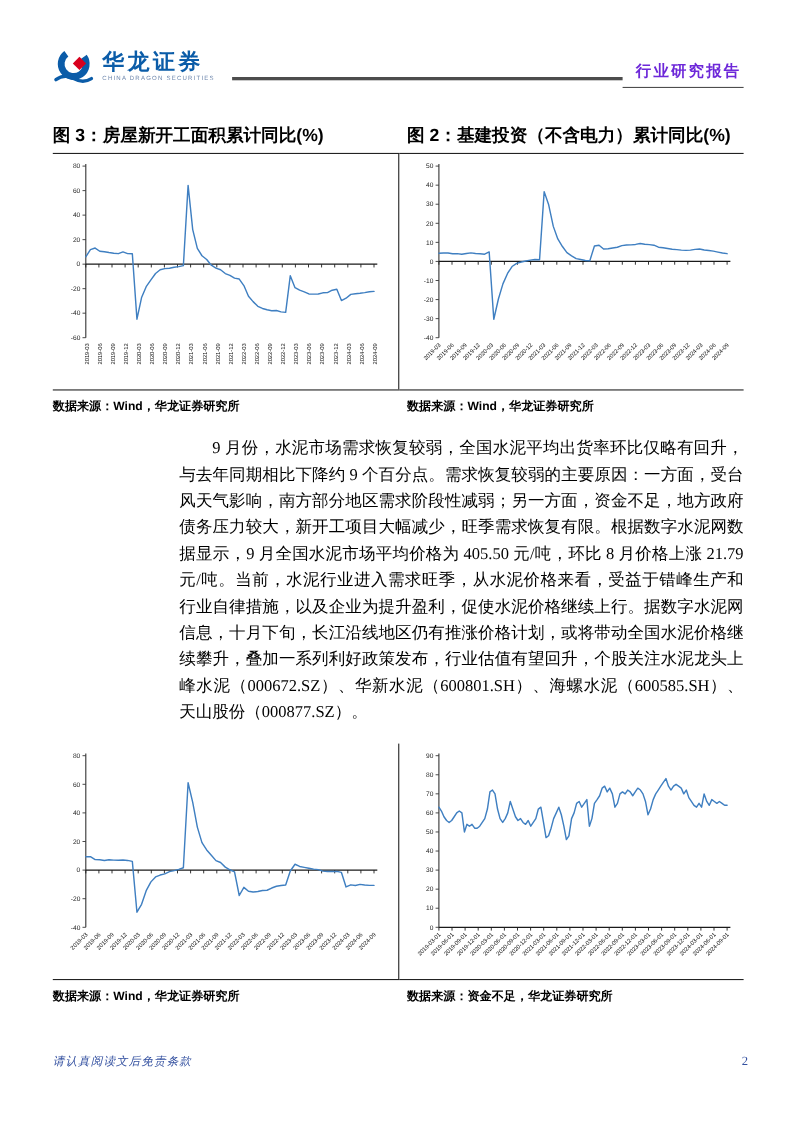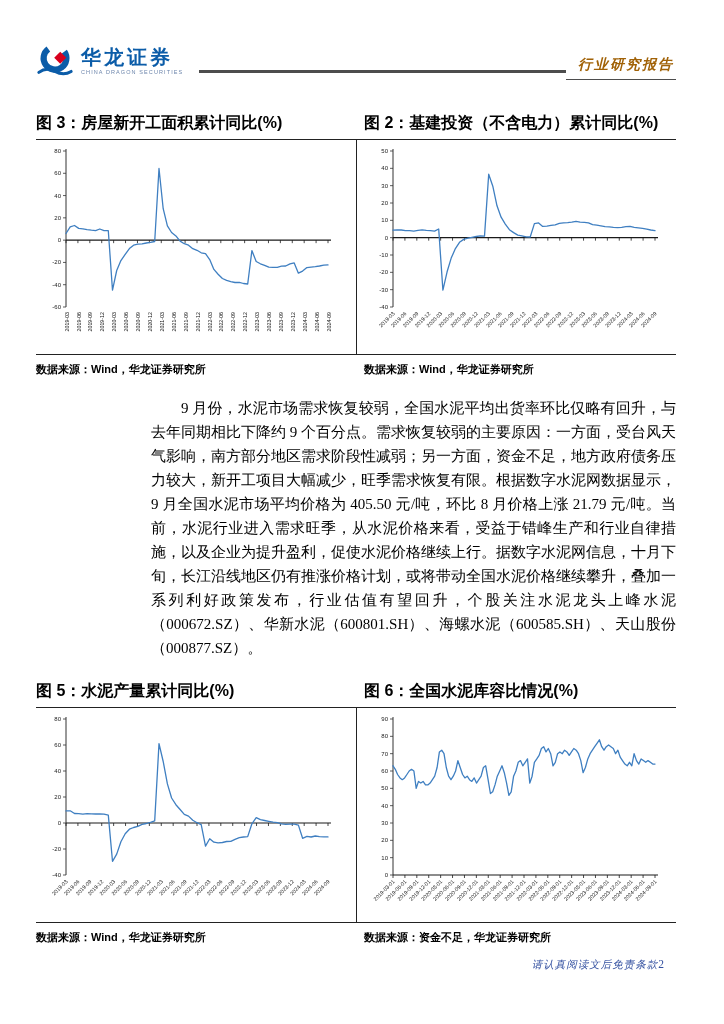--- a/index.html
+++ b/index.html
@@ -1,50 +1,50 @@
 <!DOCTYPE html>
 <html><head>
 <meta charset="utf-8">
 <style>
   html,body{margin:0;padding:0;background:#e8e8e8;}
   .page{position:relative;width:724px;height:1024px;margin:0 auto;background:#ffffff;
-        box-sizing:border-box;padding:34px 48px 0 36px;overflow:hidden;
+        box-sizing:border-box;padding:34px 48px 0 48px;overflow:hidden;
         font-family:"Liberation Serif",serif;color:#000;}
   
   .header{display:flex;align-items:flex-end;height:46px;}
   .logo{display:flex;align-items:center;gap:7px;flex:0 0 auto;}
   .logo-mark{width:38px;height:38px;}
   .logo-text{display:flex;flex-direction:column;line-height:1;}
   .logo-cn{font-family:"Liberation Sans",sans-serif;font-weight:bold;font-size:20px;
            color:#0b5ca8;letter-spacing:3px;}
   .logo-en{font-family:"Liberation Sans",sans-serif;font-size:5.5px;color:#6d86ac;
            letter-spacing:1.1px;margin-top:3px;}
   .header-line{flex:1 1 auto;border-bottom:3px solid #4d4d4d;margin:0 0 7px 16px;}
   .report-type-wrap{flex:0 0 auto;border-bottom:1.5px solid #4d4d4d;padding:0 2px 5px 12px;}
-  .report-type{font-family:"Liberation Serif",serif;font-weight:bold;font-style:italic;
-               font-size:14px;color:#a16207;letter-spacing:2px;}
+  .report-type{font-family:"Liberation Serif",serif;font-weight:bold;
+               font-size:14px;color:#6d28d9;letter-spacing:2px;}
   
   .fig-table{width:100%;border-collapse:collapse;table-layout:fixed;margin-top:28px;}
   .fig-table.second{margin-top:16px;}
   .cap-row td{border-bottom:1px solid #222;padding:5px 0 5px 0;
               font-family:"Liberation Sans",sans-serif;font-weight:bold;font-size:16px;}
   .cap-row td.rightcell{padding-left:8px;}
   .chart-row td{border-bottom:1px solid #222;padding:3px 0 1px 0;vertical-align:bottom;}
   .chart-row td.rightcell{border-left:1px solid #222;padding-left:6px;}
   .src-row td{padding:7px 0 2px 0;font-family:"Liberation Sans",sans-serif;
               font-weight:bold;font-size:11px;}
   .src-row td.rightcell{padding-left:8px;}
   .chart{width:300px;height:210px;}
   .chart text{font-family:"Liberation Sans",sans-serif;}
   
   .body-text{margin:17px 0 0 115px;text-indent:2em;text-align:justify;
              font-size:15px;line-height:24px;}
   
-  .footer{position:absolute;left:48px;right:60px;bottom:52px;display:flex;
-          justify-content:flex-end;align-items:baseline;}
+  .footer{position:absolute;left:48px;right:44px;bottom:52px;display:flex;
+          justify-content:space-between;align-items:baseline;}
   .disclaimer{font-size:10.5px;font-style:italic;color:#3350a0;letter-spacing:1px;}
   .page-num{font-size:11.5px;color:#3350a0;}
 </style>
 </head>
 <body>
 
 <div class="page">
 
   <div class="header">
     <div class="logo">
@@ -218,24 +218,20 @@
       <td><span>数据来源：Wind，华龙证券研究所</span></td>
       <td class="rightcell"><span>数据来源：Wind，华龙证券研究所</span></td>
     </tr>
   </tbody>
     </table>
 
   <p class="body-text">9 月份，水泥市场需求恢复较弱，全国水泥平均出货率环比仅略有回升，与去年同期相比下降约 9 个百分点。需求恢复较弱的主要原因：一方面，受台风天气影响，南方部分地区需求阶段性减弱；另一方面，资金不足，地方政府债务压力较大，新开工项目大幅减少，旺季需求恢复有限。根据数字水泥网数据显示，9 月全国水泥市场平均价格为 405.50 元/吨，环比 8 月价格上涨 21.79 元/吨。当前，水泥行业进入需求旺季，从水泥价格来看，受益于错峰生产和行业自律措施，以及企业为提升盈利，促使水泥价格继续上行。据数字水泥网信息，十月下旬，长江沿线地区仍有推涨价格计划，或将带动全国水泥价格继续攀升，叠加一系列利好政策发布，行业估值有望回升，个股关注水泥龙头上峰水泥（000672.SZ）、华新水泥（600801.SH）、海螺水泥（600585.SH）、天山股份（000877.SZ）。</p>
 
   <table class="fig-table second">
     <tbody>
-        <tr class="cap-row">
-      <td><span>图 5：水泥产量累计同比(%)</span></td>
-      <td class="rightcell"><span>图 6：全国水泥库容比情况(%)</span></td>
-    </tr>
     <tr class="chart-row">
       <td>
             <div class="chart"><svg width="300" height="210" viewBox="0 0 300 210" xmlns="http://www.w3.org/2000/svg">
                 <line x1="30" y1="6" x2="30" y2="164" stroke="#333" stroke-width="1"></line>
                 <line x1="27" y1="8" x2="30" y2="8" stroke="#333" stroke-width="0.8"></line>
                 <text x="25" y="10" font-size="6" fill="#222" text-anchor="end">80</text>
                 <line x1="27" y1="33.99999999999999" x2="30" y2="33.99999999999999" stroke="#333" stroke-width="0.8"></line>
                 <text x="25" y="35.99999999999999" font-size="6" fill="#222" text-anchor="end">60</text>
                 <line x1="27" y1="60.00000000000001" x2="30" y2="60.00000000000001" stroke="#333" stroke-width="0.8"></line>
                 <text x="25" y="62.00000000000001" font-size="6" fill="#222" text-anchor="end">40</text>

